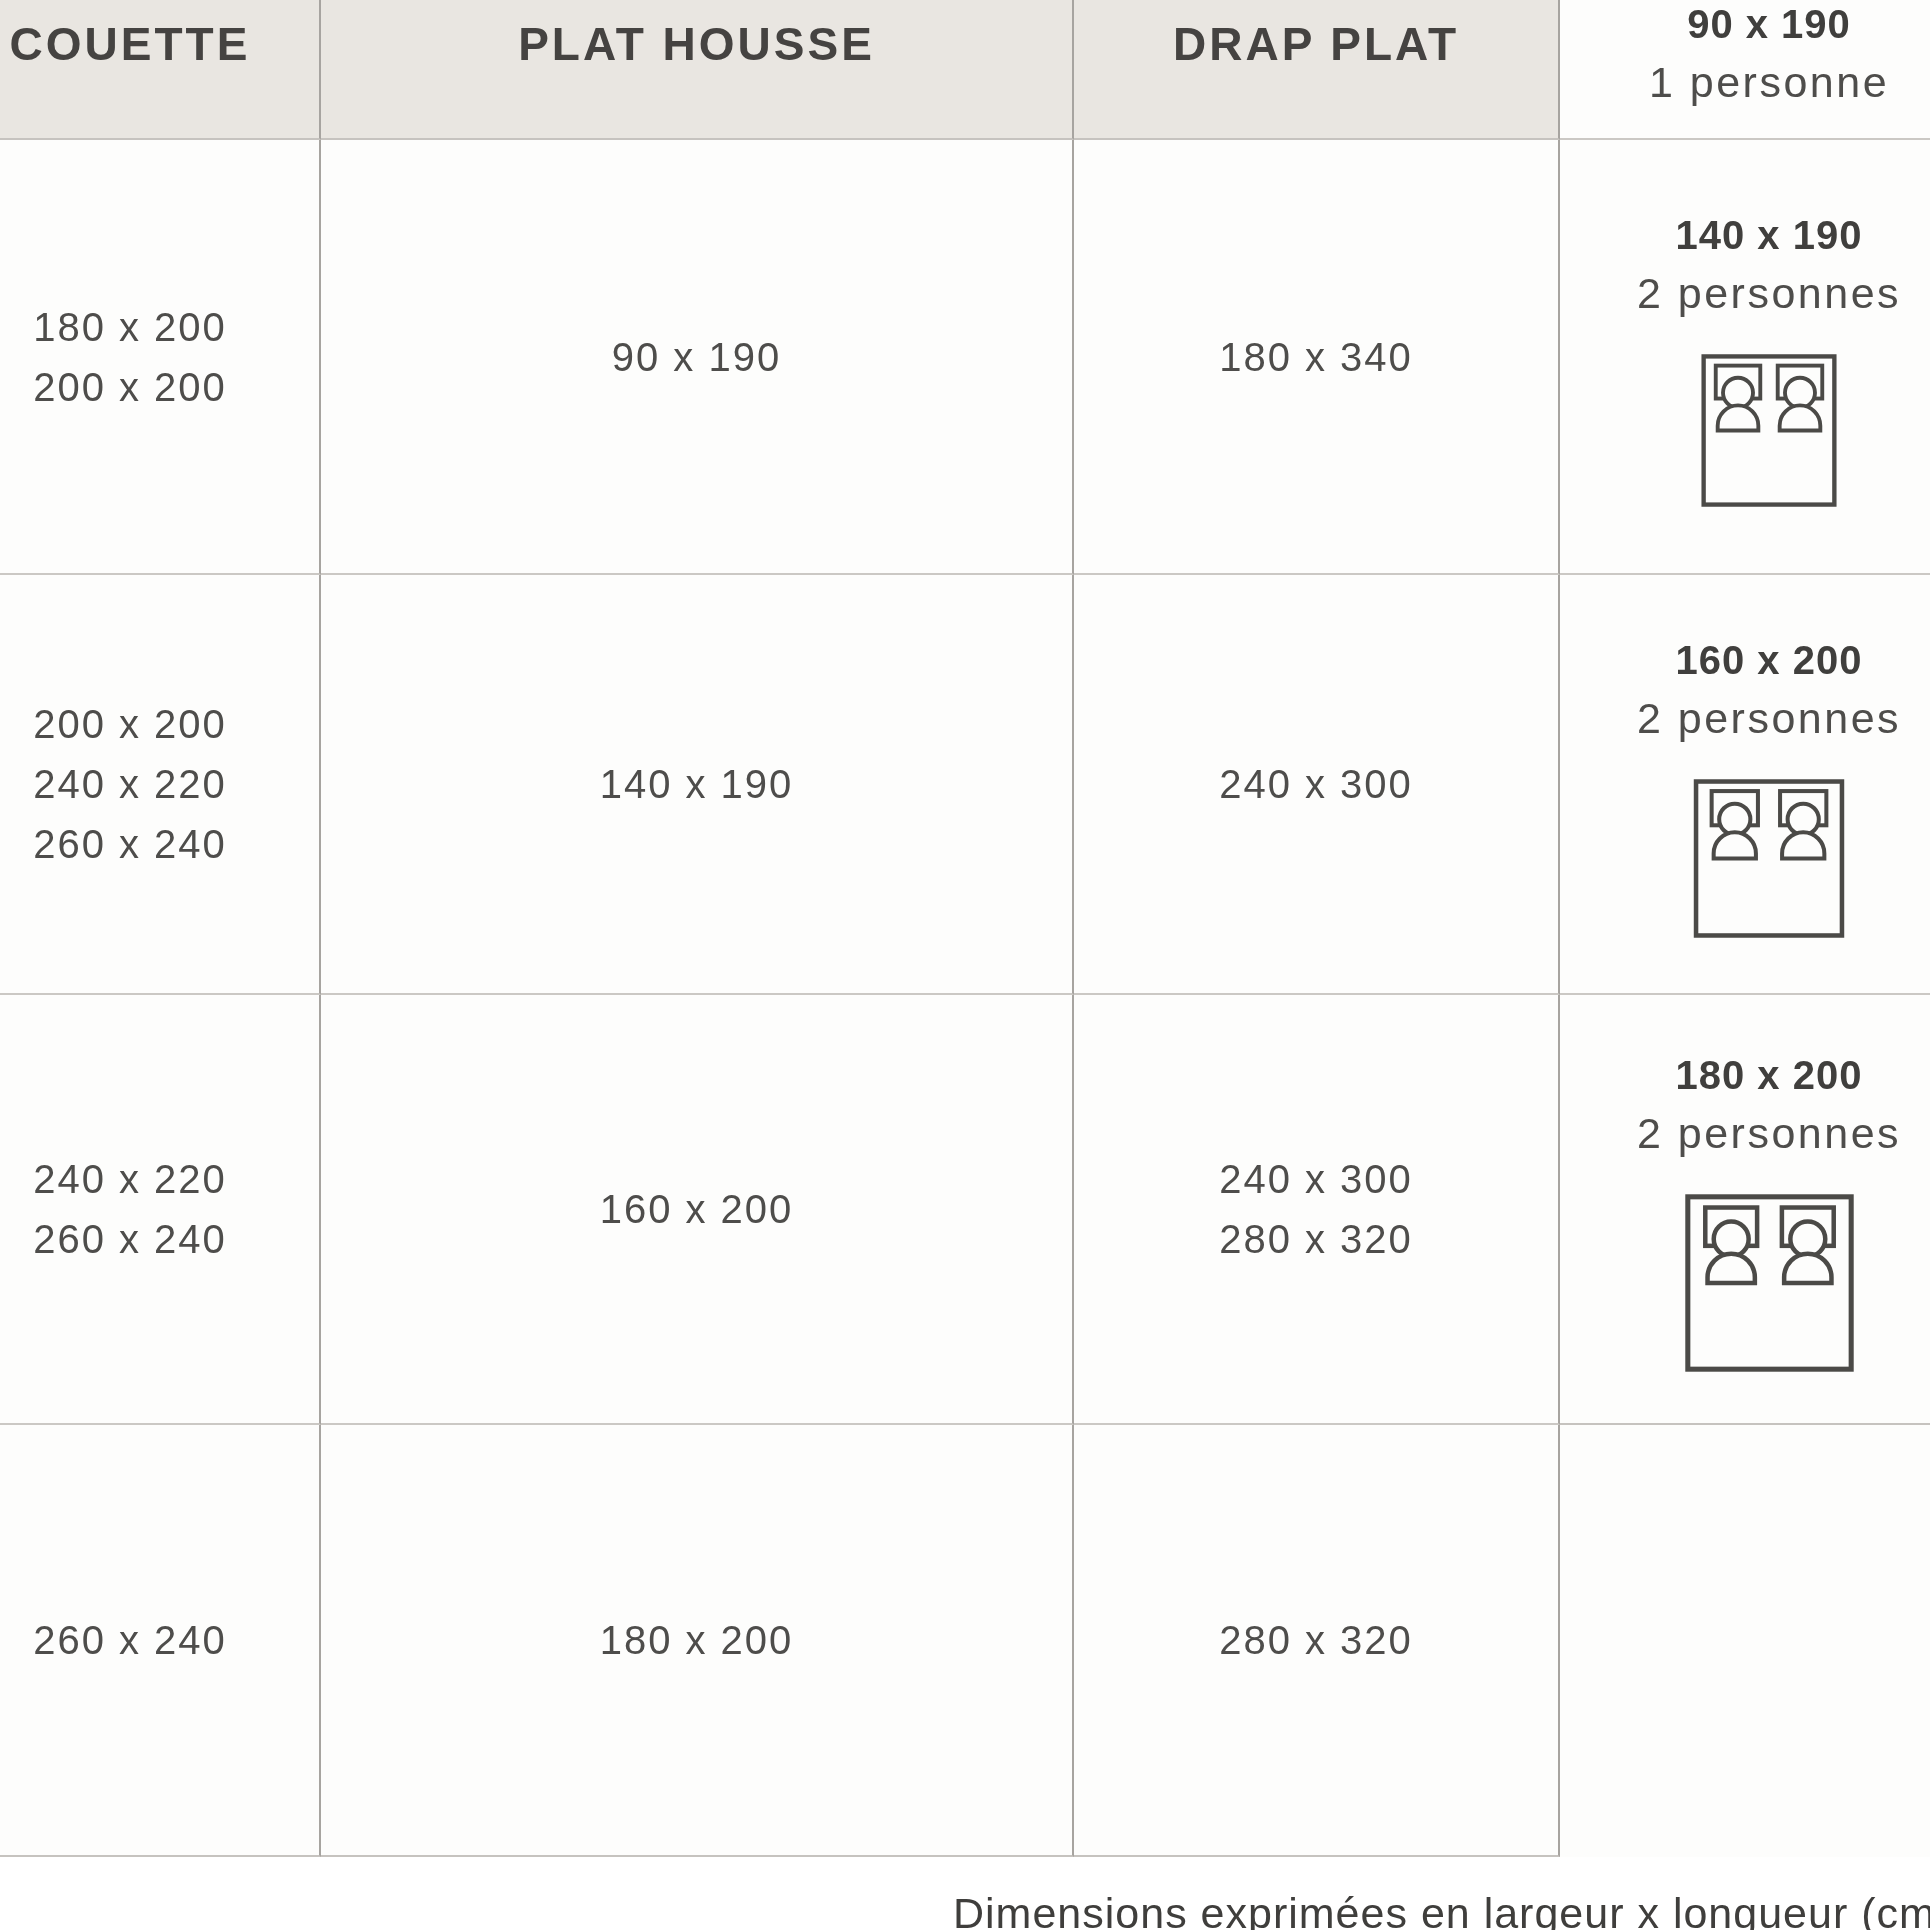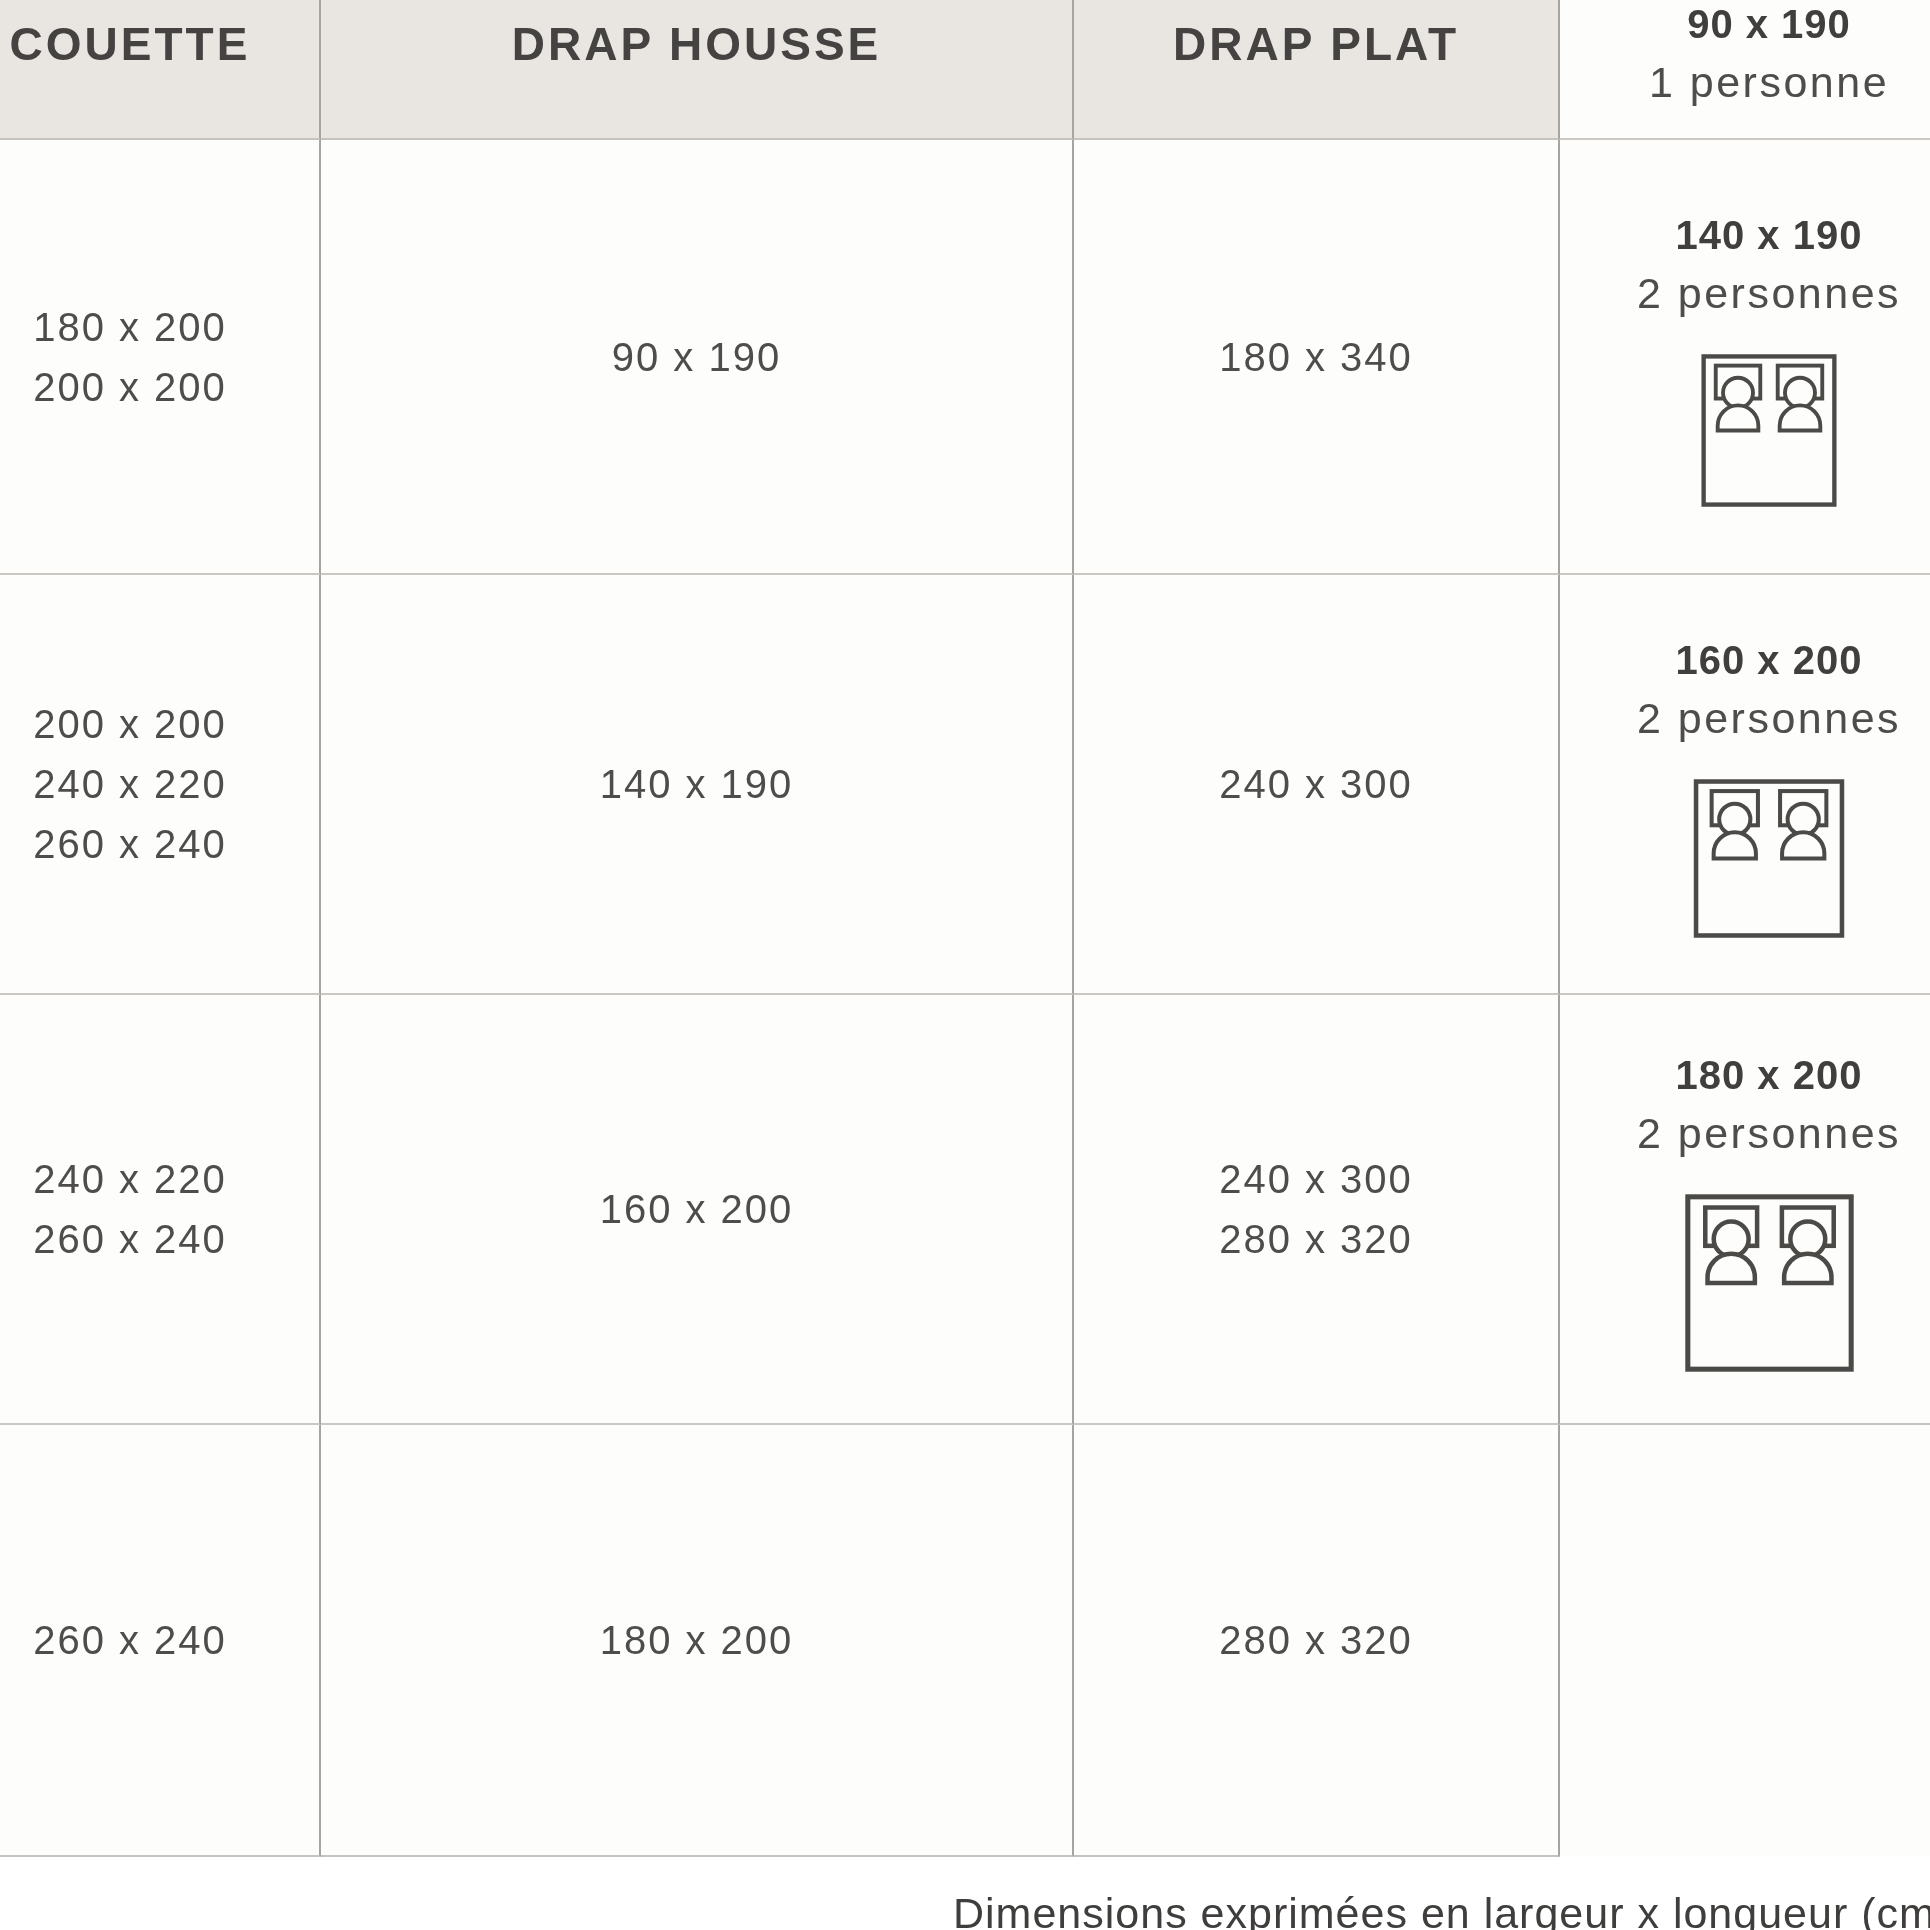--- a/index.html
+++ b/index.html
@@ -96,21 +96,21 @@
     </g>
   </defs>
 </svg>
 
 <div class="size-table">
 
   <div class="cell header">
     <span>COUETTE</span>
   </div>
   <div class="cell header">
-    <span>DRAP HOUSSE</span>
+    <span>PLAT HOUSSE</span>
   </div>
   <div class="cell header">
     <span>DRAP PLAT</span>
   </div>
 
   <div class="cell">
     <div class="m-size">90 x 190</div>
     <div class="m-persons">1 personne</div>
     <svg class="bed-icon" width="78" height="140" viewBox="0 0 80 144">
       <rect x="2.5" y="2.5" width="75" height="139" fill="none" stroke="#4b4a47" stroke-width="4.5"></rect>

